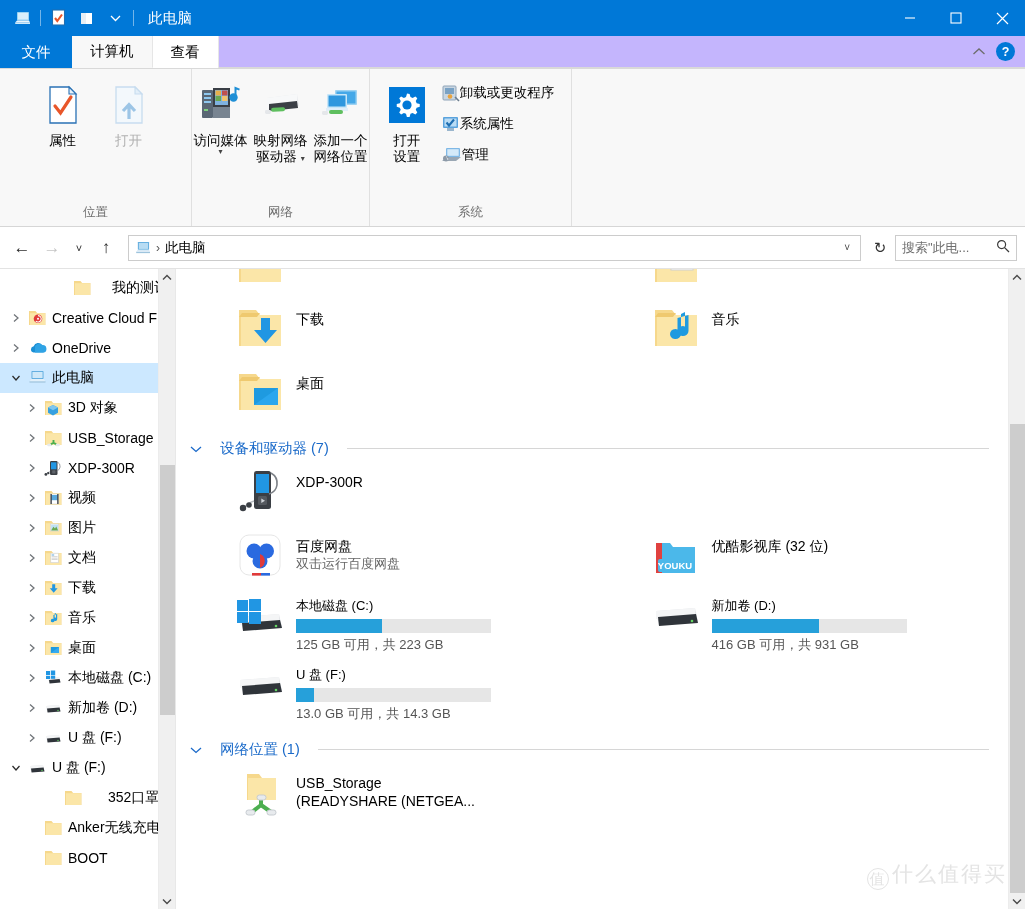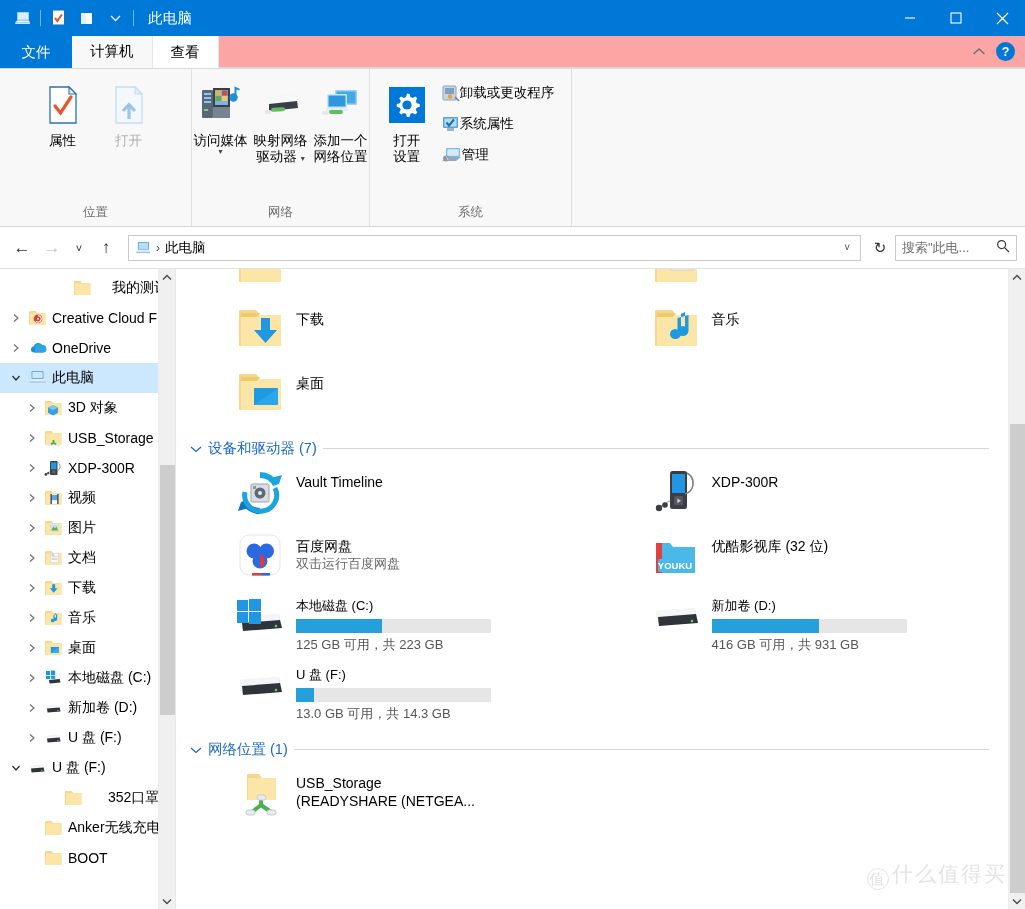--- a/index.html
+++ b/index.html
@@ -25,21 +25,21 @@
     font-size: 14.5px; color: #fff; margin-left: 10px; letter-spacing: .3px;
   }
   .winbtns { position: absolute; right: 0; top: 0; height: 36px; display: flex; }
   .winbtn {
     width: 46px; height: 36px; display: flex; align-items: center; justify-content: center;
     color: #fff;
   }
 
   
   .tabstrip {
-    height: 33px; background: #fca5a5; display: flex; align-items: stretch;
+    height: 33px; background: #c4b5fd; display: flex; align-items: stretch;
     border-bottom: 1px solid #d9d9d9; position: relative;
   }
   .tab {
     display: flex; align-items: center; justify-content: center;
     font-size: 14.5px; color: #000; padding: 0 18px; cursor: default;
     border-right: 1px solid #e6e6e6;
   }
   .tab.file { background: #0078d7; color: #fff; font-weight: 400; min-width: 72px; border-right: none;}
   .tab.active { background: #f8f8f8; border-bottom: 1px solid #f8f8f8; position: relative; z-index: 2;}
   .tab.plain { background: #ffffff; }
@@ -136,21 +136,21 @@
     color:#555; font-size: 9px;
   }
   .vscroll .arrow.bot { position: absolute; bottom: 0; width: 100%; }
   .vthumb { position: absolute; left: 1px; width: 15px; background: #cdcdcd; }
 
   
   .mainpane { flex: 1; position: relative; overflow: hidden; background: #fff; }
   .items { position: absolute; left: 0; top: 0; right: 18px; }
 
   .grp-header {
-    display: flex; align-items: center; gap: 6px; padding: 6px 0 4px 14px; margin-top: 6px;
+    display: flex; align-items: center; gap: 18px; padding: 6px 0 4px 14px; margin-top: 6px;
   }
   .grp-caret { color: #1b6ac9; font-size: 11px; }
   .grp-title { color: #1a6ac9; font-size: 14.5px; white-space: nowrap; }
   .grp-rule { flex: 1; height: 1px; background: #d6d6d6; margin-right: 18px; }
 
   .row { display: flex; }
   .cell { width: 50%; display: flex; align-items: flex-start; padding: 5px 0 5px 56px; min-height: 64px;}
   .cell .thumb { width: 56px; flex: 0 0 56px; display: flex; align-items: flex-start; justify-content: center; }
   .cell .meta { padding-left: 8px; padding-top: 6px; }
   .cell .name { font-size: 14px; color: #000; line-height: 18px; }
@@ -824,38 +824,20 @@
             </svg>
         </span>
         <span class="grp-title">设备和驱动器 (7)</span>
         <span class="grp-rule"></span>
       </div>
 
       <div class="row">
         <div class="cell">
           <div class="thumb">
             <svg width="52" height="52" viewBox="0 0 52 52">
-              <path d="M26 5 a21 21 0 0 1 19 12 l-6 2 a15 15 0 0 0 -13 -8 z" fill="#1ba4e0"></path>
-              <path d="M45 17 l3 -9 l-11 3 z" fill="#1ba4e0"></path>
-              <path d="M26 47 a21 21 0 0 1 -19 -12 l6 -2 a15 15 0 0 0 13 8 z" fill="#1673c0"></path>
-              <path d="M7 35 l-3 9 l11 -3 z" fill="#1673c0"></path>
-              <path d="M41 21 a16 16 0 1 1 -30 4 " fill="none" stroke="#1ba4e0" stroke-width="5"></path>
-              <rect x="17" y="17" width="18" height="18" rx="1.5" fill="#d9dde1" stroke="#9aa3ab"></rect>
-              <circle cx="26" cy="26" r="5.5" fill="#5e6a76"></circle>
-              <circle cx="26" cy="26" r="2" fill="#e9ecef"></circle>
-              <rect x="19" y="19" width="3" height="3" fill="#8b959e"></rect>
-            </svg>
-          </div>
-          <div class="meta">
-            <div class="name">Vault Timeline</div>
-          </div>
-        </div>
-        <div class="cell">
-          <div class="thumb">
-            <svg width="52" height="52" viewBox="0 0 52 52">
               <rect x="20" y="4" width="17" height="38" rx="2.5" fill="#3b3f45"></rect>
               <rect x="22" y="7" width="13" height="19" fill="#2196e3"></rect>
               <rect x="24" y="29" width="9" height="9" rx="1.5" fill="#55595f"></rect>
               <path d="M27.3 31.6 L31 33.8 L27.3 36 Z" fill="#cfd3d8"></path>
               <path d="M37 6 q7 4 6 12 q-1 7 -8 9" stroke="#7d8187" stroke-width="1.6" fill="none"></path>
               <path d="M20 34 q-6 2 -9 6" stroke="#b6babf" stroke-width="1.6" fill="none"></path>
               <circle cx="9" cy="41" r="3.2" fill="#3b3f45"></circle>
               <circle cx="15" cy="38" r="2.8" fill="#3b3f45"></circle>
             </svg>
           </div>

